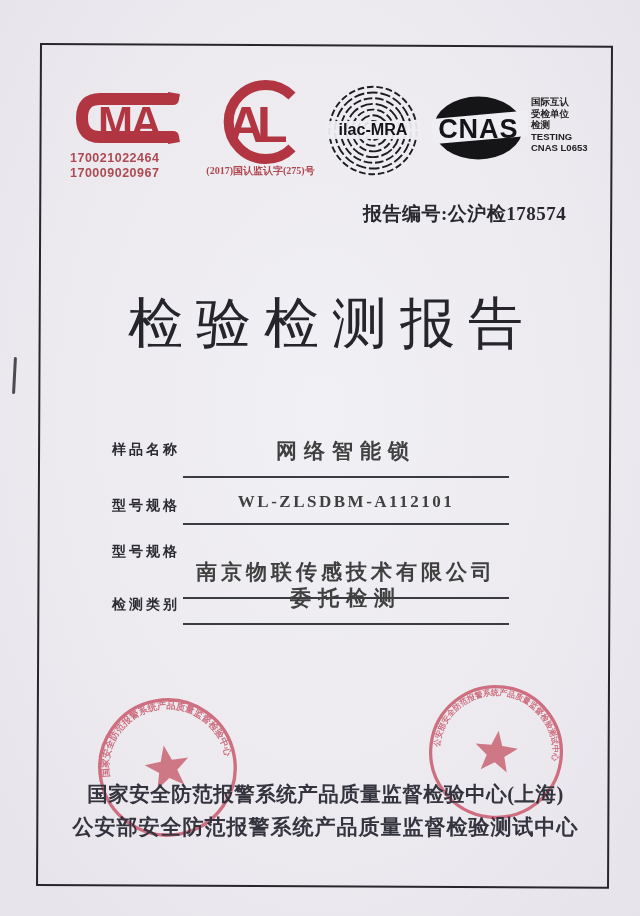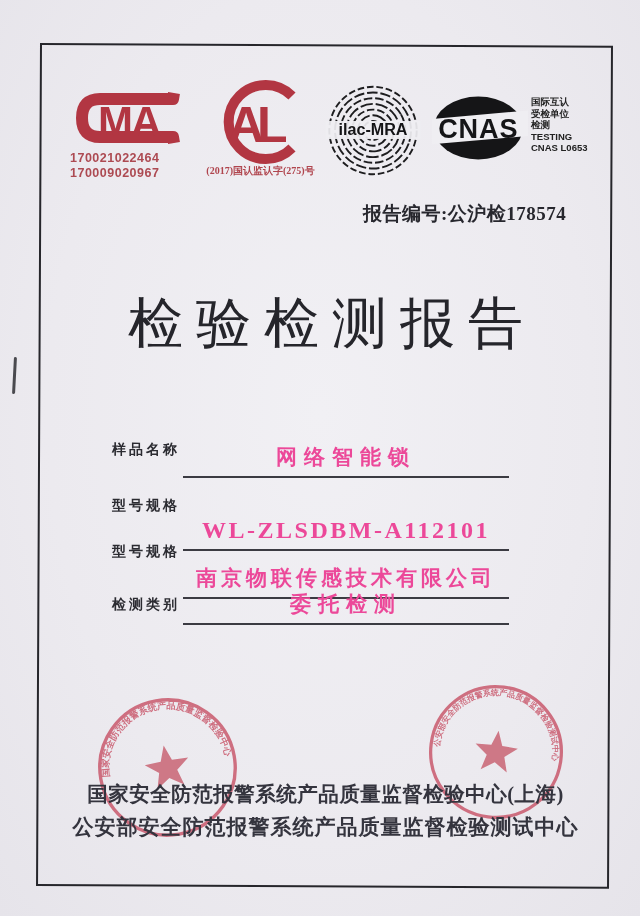--- a/index.html
+++ b/index.html
@@ -43,25 +43,25 @@
   }
   
   .field-label{
     position:absolute;left:112px;width:90px;
     font-size:14px;font-weight:bold;letter-spacing:3px;color:#2b2b31;
   }
   .field-value{
     position:absolute;left:183px;width:326px;
     display:flex;align-items:flex-end;justify-content:center;
     border-bottom:2px solid #3b3b42;
-    font-size:21px;font-weight:bold;color:#ec4899;padding-bottom:5px;
+    font-size:21px;font-weight:bold;color:#404040;padding-bottom:11px;
     box-sizing:border-box;
   }
   .v1{top:438px;height:40px;letter-spacing:7px;}
-  .v2{top:517px;height:34px;letter-spacing:2.5px;font-size:24px;}
+  .v2{top:491px;height:34px;letter-spacing:2.5px;font-size:17px;}
   .v3{top:563px;height:36px;letter-spacing:4px;}
   .v4{top:588px;height:37px;letter-spacing:7px;}
   .l1{top:441px}.l2{top:497px}.l3{top:543px}.l4{top:596px}
   
   .footer-line{
     position:absolute;left:40px;width:571px;text-align:center;
     font-weight:bold;color:#34343e;z-index:3;margin-top:29px;
   }
   .fl1{top:751px;font-size:20.5px;letter-spacing:.5px;}
   .fl2{top:784px;font-size:21px;letter-spacing:1px;}

